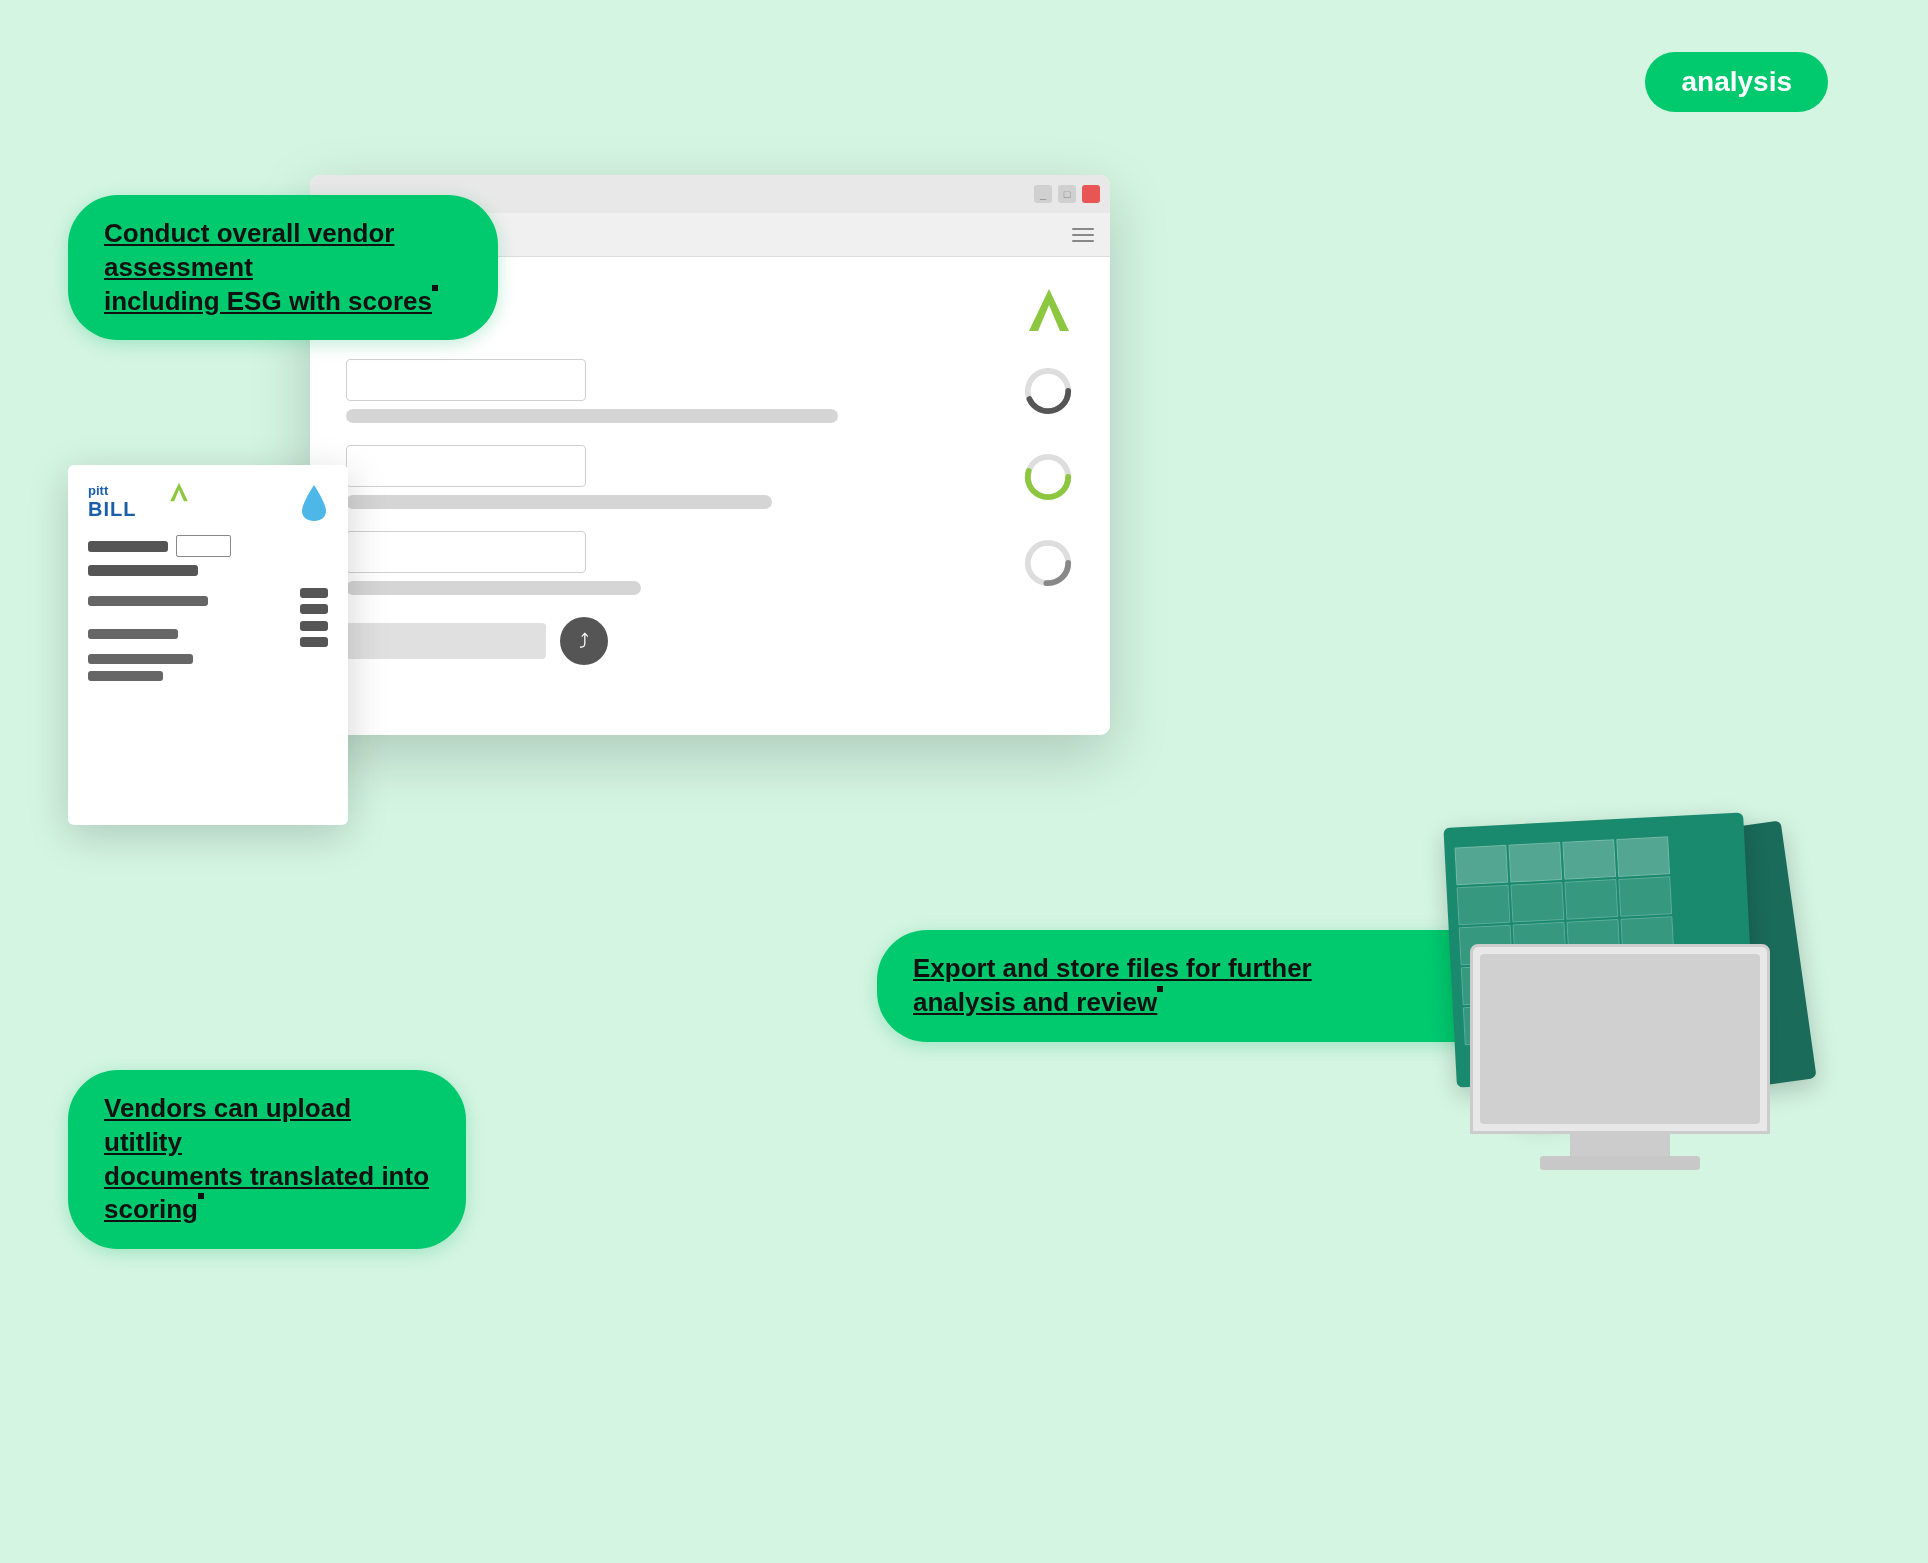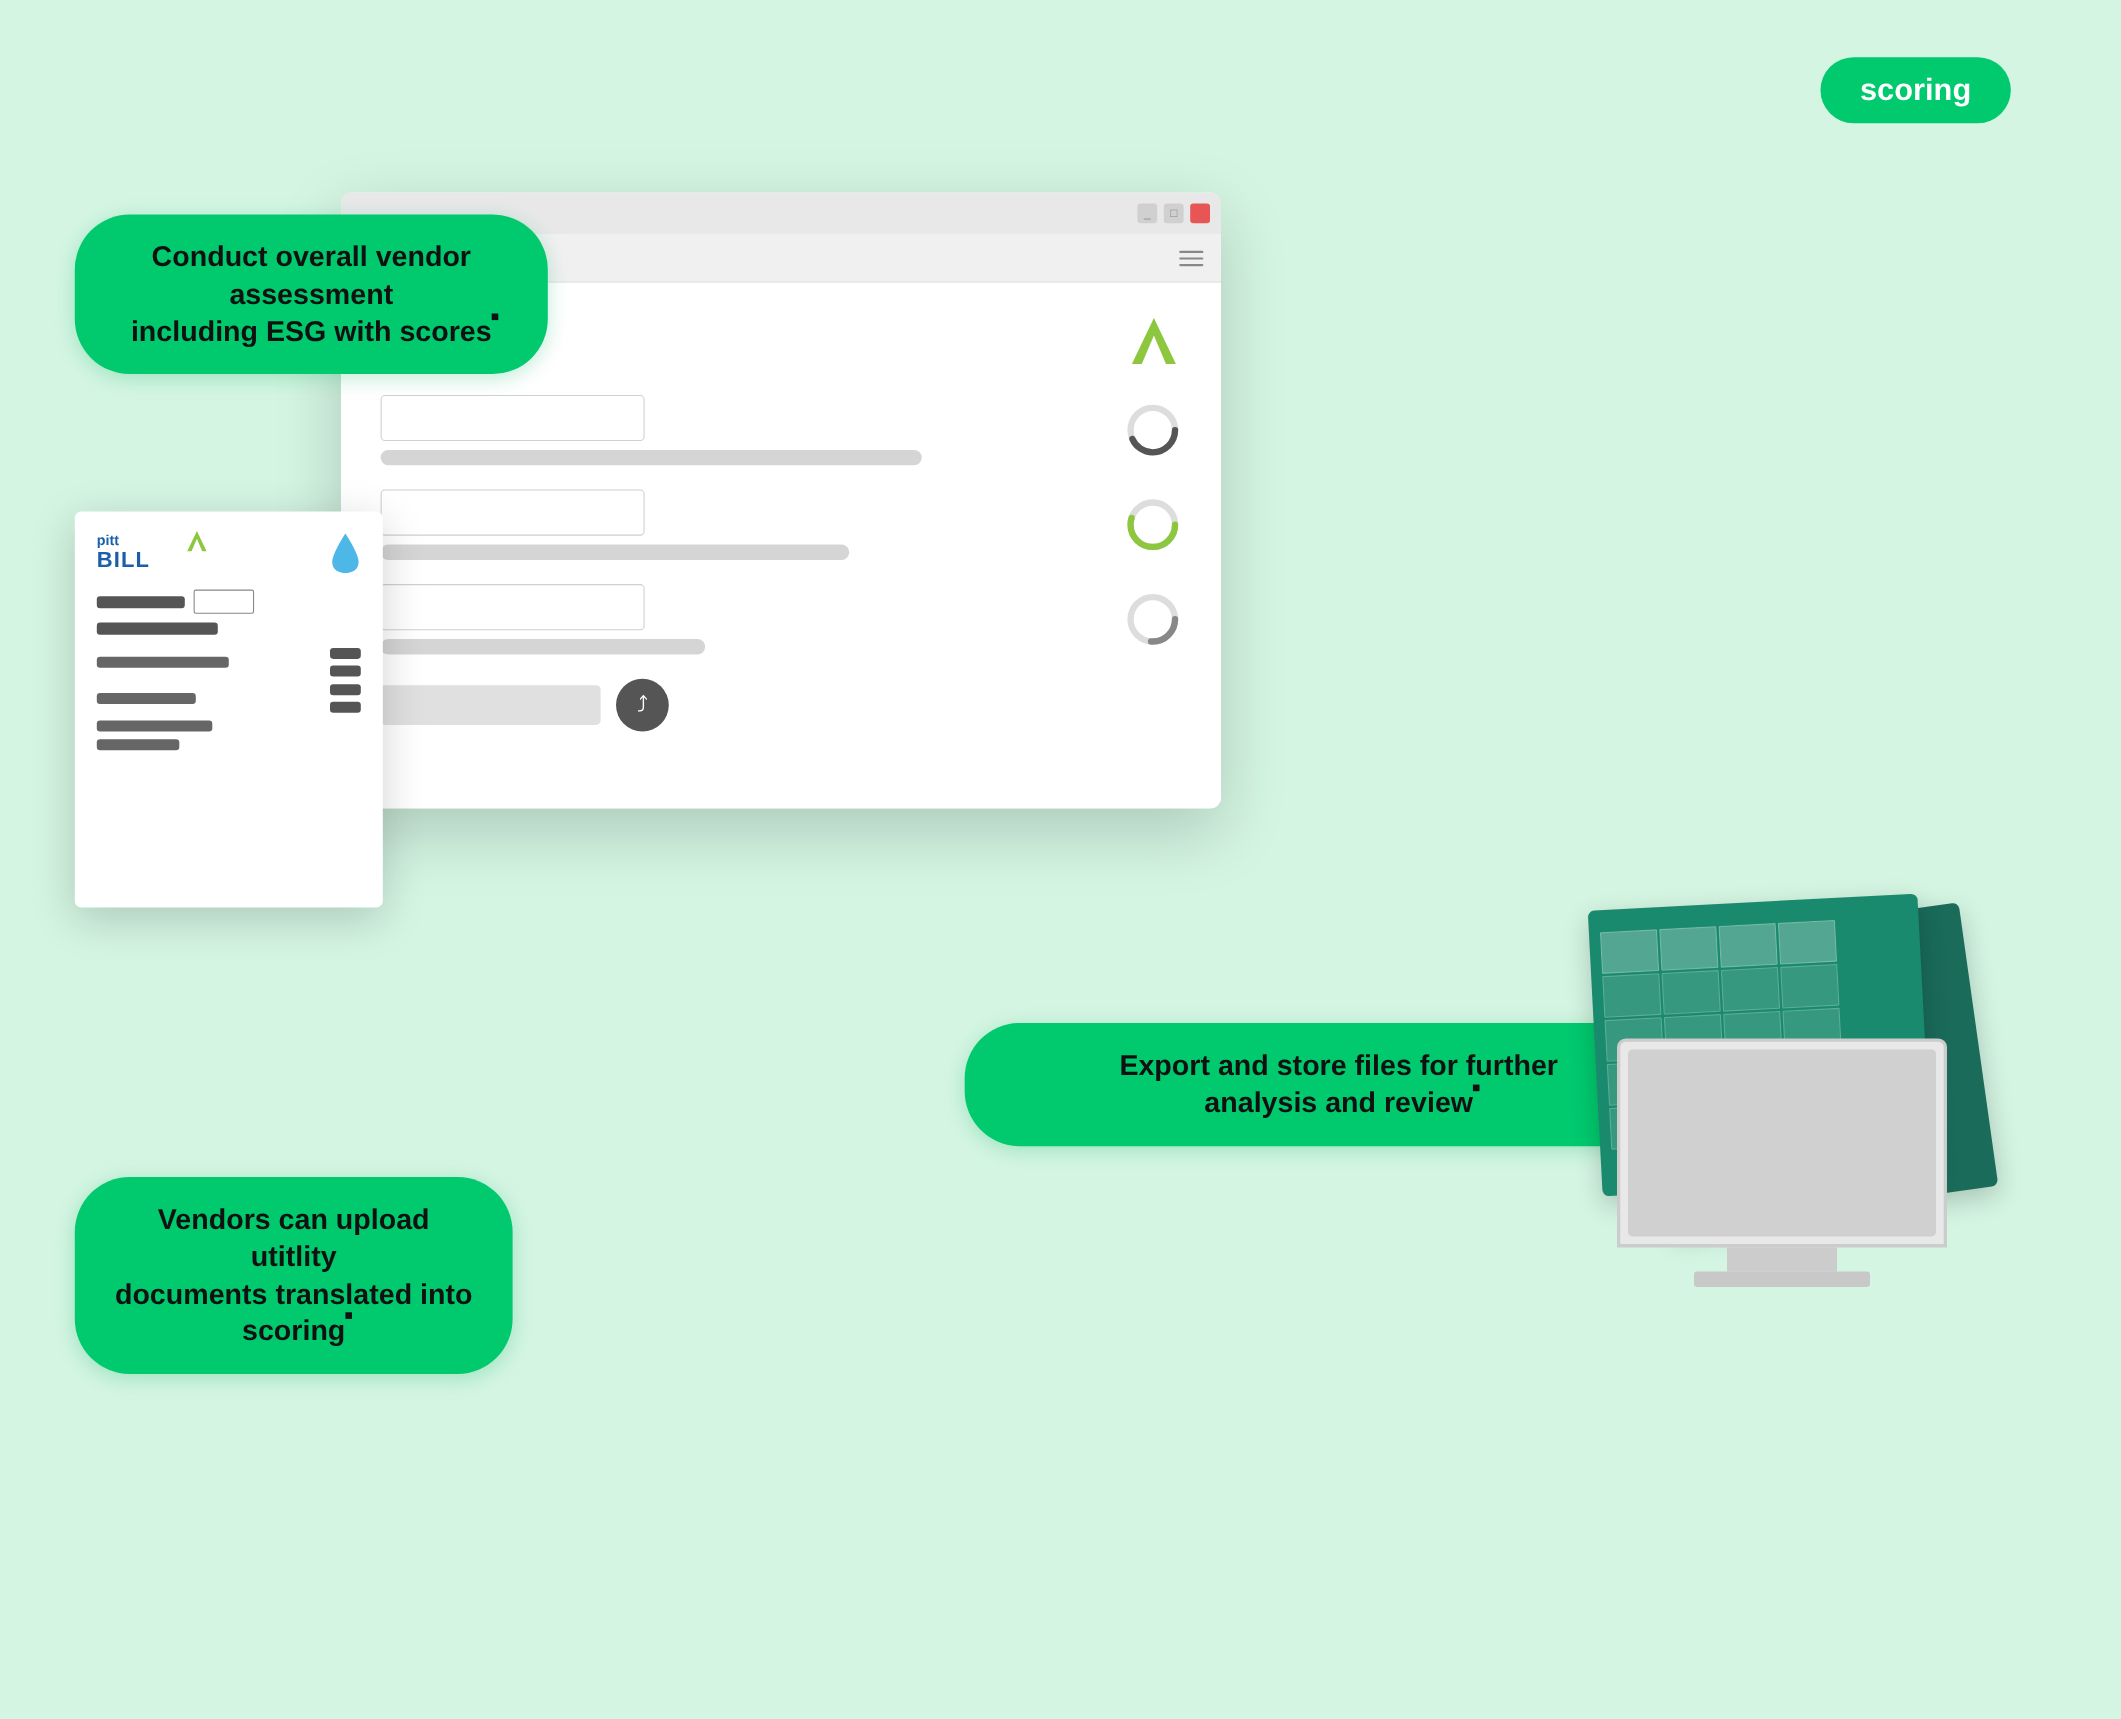--- a/index.html
+++ b/index.html
@@ -269,23 +269,24 @@
 
     
     .callout-bubble {
       background: #00c96e;
       color: #111;
       font-weight: 800;
       font-size: 26px;
       line-height: 1.3;
       padding: 22px 36px;
       border-radius: 50px;
-      text-align: center;
+      text-align: left;
       position: absolute;
       box-shadow: 0 4px 18px rgba(0,180,100,0.25);
+      text-decoration: underline;
     }
 
     .callout-bubble::after {
       content: '';
       position: absolute;
       border-style: solid;
     }
 
     .callout-vendor {
       position: absolute;
@@ -405,21 +406,21 @@
 
     
     .logo-svg {
       fill: #8dc63f;
     }
 
   </style>
 </head>
 <body>
 
-<div class="upcoming-badge">scoring</div>
+<div class="upcoming-badge">analysis</div>
 
 <div class="browser-window">
 
   <div class="browser-titlebar">
     <div class="browser-btn min">
       <span>_</span>
     </div>
     <div class="browser-btn max">
       <span>□</span>
     </div>

